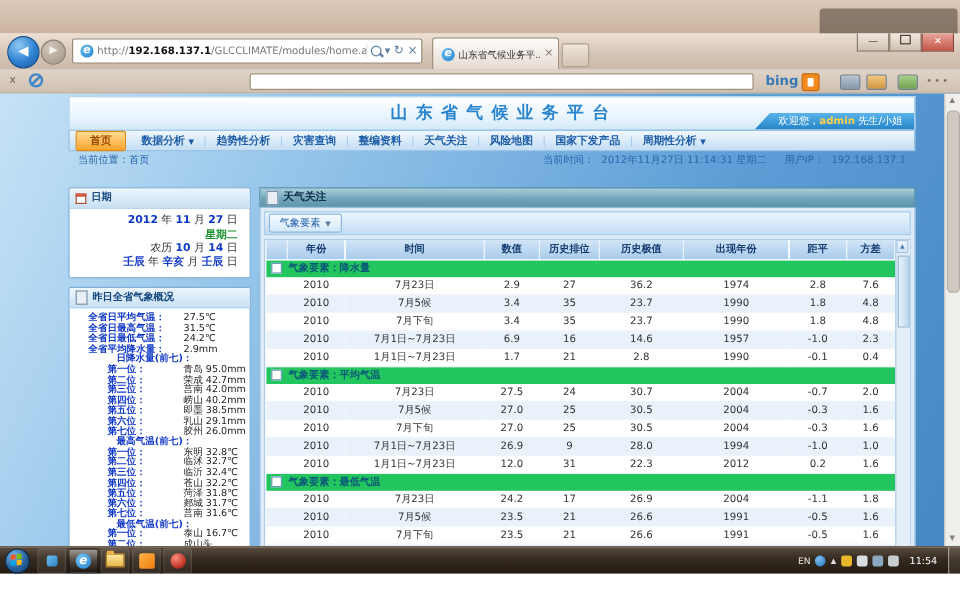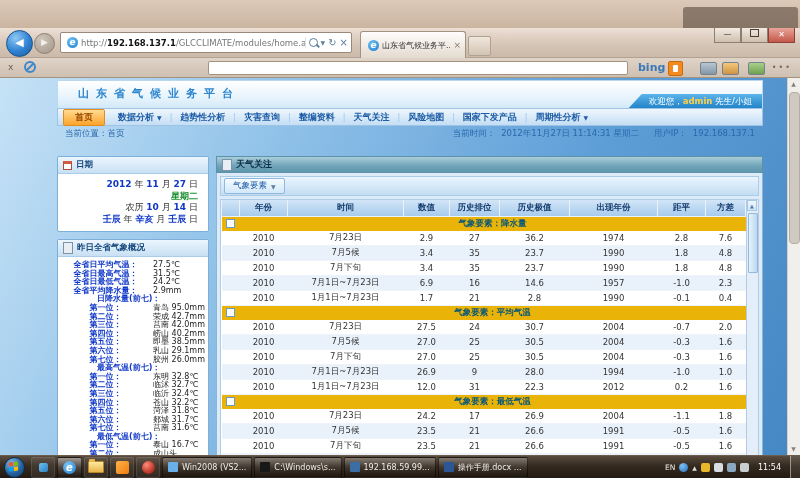--- a/index.html
+++ b/index.html
@@ -67,21 +67,21 @@
   
   .viewport{position:absolute;left:0;top:78px;width:800px;height:377px;overflow:hidden;
     background:linear-gradient(115deg,#c6e2f6 0%,#95c5ea 28%,#5e9ed7 65%,#4587c3 100%);}
   .vscroll{position:absolute;right:0;top:0;width:12px;height:377px;background:#f1efec;border-left:1px solid #d7d1c9;}
   .vthumb{position:absolute;left:1px;top:14px;width:9px;height:150px;background:#cfc9c1;border-radius:4px;border:1px solid #b4ada3;}
   .varr{position:absolute;left:0;width:11px;height:12px;color:#8a8278;font-size:6px;text-align:center;line-height:12px;}
   
   .page{position:absolute;left:57px;top:0;width:706px;}
   .site-header{position:relative;height:28px;margin-top:2px;box-sizing:border-box;
     background:linear-gradient(180deg,#ffffff,#e6f3fc 65%,#d2e9f8);border:1px solid #b9d9f0;border-bottom:none;}
-  .site-title{padding-left:20px;line-height:26px;font-size:11px;font-weight:bold;color:#2b85cf;letter-spacing:7px;}
+  .site-title{padding-left:20px;line-height:26px;font-size:14px;font-weight:bold;color:#2b85cf;letter-spacing:7px;text-align:center;}
   .welcome{position:absolute;right:0;bottom:0;height:14px;line-height:14px;padding:0 10px 0 20px;
     background:linear-gradient(180deg,#5cb4ea,#2384c8);color:#fff;font-size:8.5px;
     clip-path:polygon(13px 0,100% 0,100% 100%,0 100%);}
   .welcome-user{color:#ffd24a;font-weight:bold;}
   .navbar{height:18px;box-sizing:border-box;display:flex;align-items:center;padding:0 5px;
     background:linear-gradient(180deg,#f0f7fe,#c4def4);border:1px solid #9dc3e6;}
   .nav-item{color:#1d5ca6;font-size:9px;font-weight:bold;padding:0 8px;white-space:nowrap;}
   .nav-item.active{background:linear-gradient(180deg,#ffdb92,#ffa32b);border:1px solid #df8e1e;
     border-radius:2px;color:#9a4a00;padding:1px 11px;margin-right:5px;}
   .nav-sep{color:#9dc3e6;font-size:8px;}
@@ -112,21 +112,21 @@
     font-size:9px;font-weight:bold;color:#0c2f4a;}
   .main-body{background:#dcebf7;border:1px solid #8ab6da;border-top:none;padding:3px;}
   .tool-row{height:20px;box-sizing:border-box;display:flex;align-items:center;padding:0 3px;margin-bottom:3px;
     background:linear-gradient(180deg,#eaf5fe,#c4ddf2);border:1px solid #a9cce8;}
   .elem-btn{display:flex;align-items:center;gap:4px;background:linear-gradient(180deg,#f5fbff,#d3e8f8);
     border:1px solid #8fb8dc;border-radius:2px;font-size:8.5px;color:#1d5ca6;padding:1px 8px;}
   .table-wrap{background:#fff;border:1px solid #b0cde8;display:flex;}
   table{border-collapse:collapse;table-layout:fixed;width:524px;font-size:8.5px;}
   thead td{height:14px;background:linear-gradient(180deg,#d2e5f7,#a8cbec);color:#143c6e;font-weight:bold;
     text-align:center;border:1px solid #eaf3fb;border-top:none;overflow:hidden;white-space:nowrap;}
-  tr.grp td{background:#eab308;color:#0b5878;font-weight:bold;height:11px;text-align:center;}
+  tr.grp td{background:#22c55e;color:#0b5878;font-weight:bold;height:11px;text-align:left;}
   .cb{display:inline-block;width:7px;height:7px;border:1px solid #6b9cc0;background:#fff;margin:0 4px 0 3px;vertical-align:-1px;}
   tbody tr.dr td{height:10.8px;text-align:center;color:#333;border-bottom:1px solid #eef4fa;
     overflow:hidden;white-space:nowrap;}
   tbody tr.alt td{background:#e9f2fb;}
   .tscroll{width:11px;flex:none;background:#e3eef8;border-left:1px solid #b0cde8;position:relative;}
   .tarr{position:absolute;left:0;width:10px;height:11px;color:#4a7ab0;font-size:5px;text-align:center;line-height:11px;
     background:linear-gradient(180deg,#f0f7fd,#cfe3f4);border:1px solid #a9c8e4;box-sizing:border-box;}
   .tthumb{position:absolute;left:1px;top:13px;width:8px;height:58px;background:linear-gradient(90deg,#e6f2fb,#bcd8ef);
     border:1px solid #93bada;border-radius:1px;}
   
@@ -605,38 +605,20 @@
       </div>
     <div class="tb-icon">
         <span class="folder"></span>
       </div>
     <div class="tb-icon">
         <span class="tile-orange"></span>
       </div>
     <div class="tb-icon">
         <span class="media-dot"></span>
       </div>
-    <span id="task-buttons" style="display:flex">
-        <div class="tb-btn">
-          <span class="mini" style="background: rgb(106, 176, 232);"></span>
-          <span>Win2008 (VS2...</span>
-        </div>
-        <div class="tb-btn">
-          <span class="mini" style="background: rgb(24, 24, 24);"></span>
-          <span>C:\Windows\s...</span>
-        </div>
-        <div class="tb-btn">
-          <span class="mini" style="background: rgb(58, 110, 165);"></span>
-          <span>192.168.59.99...</span>
-        </div>
-        <div class="tb-btn">
-          <span class="mini" style="background: rgb(43, 87, 151);"></span>
-          <span>操作手册.docx ...</span>
-        </div>
-      </span>
     <div class="tray">
       <span class="tray-lang">EN</span>
       <span class="tico" style="border-radius:50%;background:radial-gradient(circle at 35% 30%,#7fc0f0,#1f6fc0)"></span>
       <span class="tcaret">▲</span>
       <span class="tico" style="background:#e8b72a"></span>
       <span class="tico" style="background:#d8dde2"></span>
       <span class="tico" style="background:#8aa8c0"></span>
       <span class="tico" style="background:#c8cdd2"></span>
       <span class="clock">11:54</span>
       <span class="show-desktop"></span>

